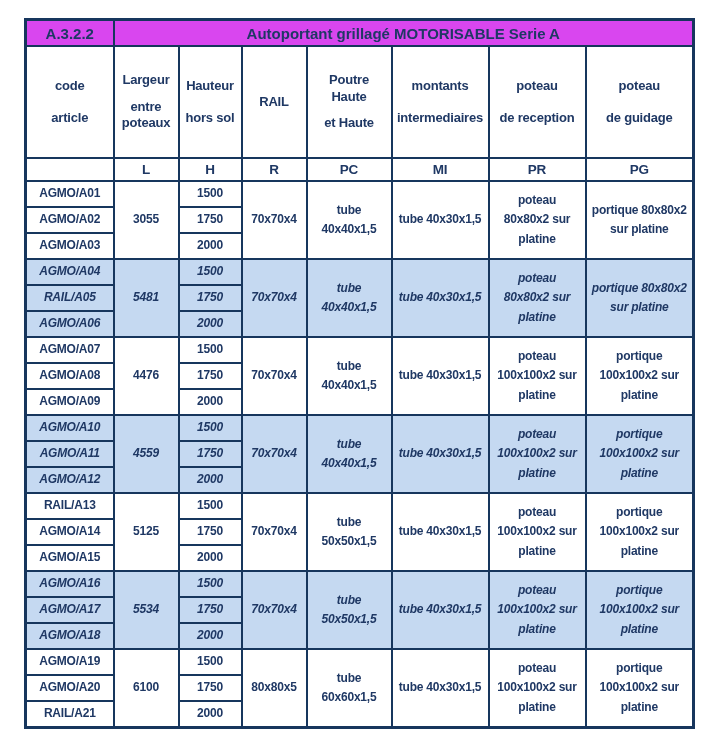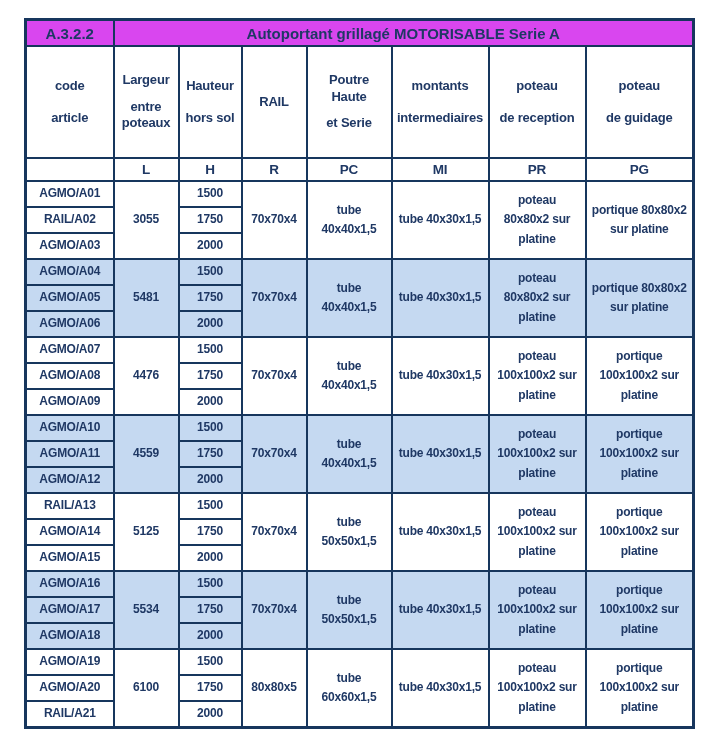--- a/index.html
+++ b/index.html
@@ -33,21 +33,21 @@
     letter-spacing:0;
   }
   tr.h-row td{height:80px;font-size:13px;padding:0;}
   .hdr{
     display:flex;flex-direction:column;
     justify-content:space-evenly;align-items:center;
     height:80px;line-height:1.25;
   }
   tr.s-row td{height:21px;font-size:13.5px;}
   tr.d-row td{height:24px;font-size:12px;line-height:1.6;}
-  tr.shaded td{background:#c5d9f1;}
+  tr.shaded td{background:#c5d9f1;font-style:italic;}
 </style>
 </head>
 <body>
 
 <div class="wrap">
 <table class="spec">
   <colgroup>
     <col style="width:88px">
         <col style="width:65px">
         <col style="width:63px">
@@ -73,21 +73,21 @@
 poteaux</span></div>
     </td>
     <td>
       <div class="hdr"><span>Hauteur</span><span>hors sol</span></div>
     </td>
     <td>
       <div class="hdr"><span>RAIL</span></div>
     </td>
     <td>
       <div class="hdr"><span>Poutre
-Haute</span><span>et Serie</span></div>
+Haute</span><span>et Haute</span></div>
     </td>
     <td>
       <div class="hdr"><span>montants</span><span>intermediaires</span></div>
     </td>
     <td>
       <div class="hdr"><span>poteau</span><span>de reception</span></div>
     </td>
     <td>
       <div class="hdr"><span>poteau</span><span>de guidage</span></div>
     </td>
@@ -112,21 +112,21 @@
     <td rowspan="3">tube
 40x40x1,5</td>
     <td rowspan="3">tube&nbsp;40x30x1,5</td>
     <td rowspan="3">poteau
 80x80x2&nbsp;sur
 platine</td>
     <td rowspan="3">portique&nbsp;80x80x2
 sur&nbsp;platine</td>
   </tr>
   <tr class="d-row">
-    <td>RAIL/A02</td>
+    <td>AGMO/A02</td>
     <td>1750</td>
   </tr>
   <tr class="d-row">
     <td>AGMO/A03</td>
     <td>2000</td>
   </tr>
 
   <tr class="d-row shaded">
     <td>AGMO/A04</td>
     <td rowspan="3">5481</td>
@@ -135,21 +135,21 @@
     <td rowspan="3">tube
 40x40x1,5</td>
     <td rowspan="3">tube&nbsp;40x30x1,5</td>
     <td rowspan="3">poteau
 80x80x2&nbsp;sur
 platine</td>
     <td rowspan="3">portique&nbsp;80x80x2
 sur&nbsp;platine</td>
   </tr>
   <tr class="d-row shaded">
-    <td>AGMO/A05</td>
+    <td>RAIL/A05</td>
     <td>1750</td>
   </tr>
   <tr class="d-row shaded">
     <td>AGMO/A06</td>
     <td>2000</td>
   </tr>
 
   <tr class="d-row">
     <td>AGMO/A07</td>
     <td rowspan="3">4476</td>

